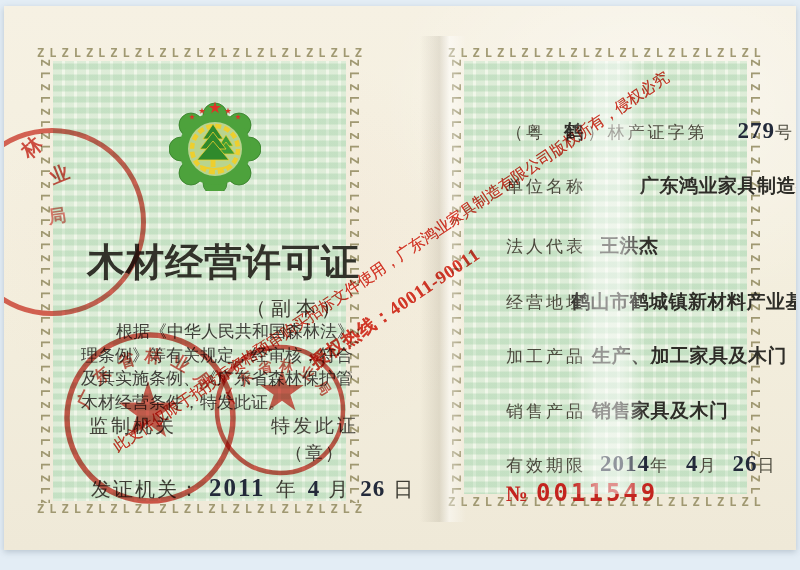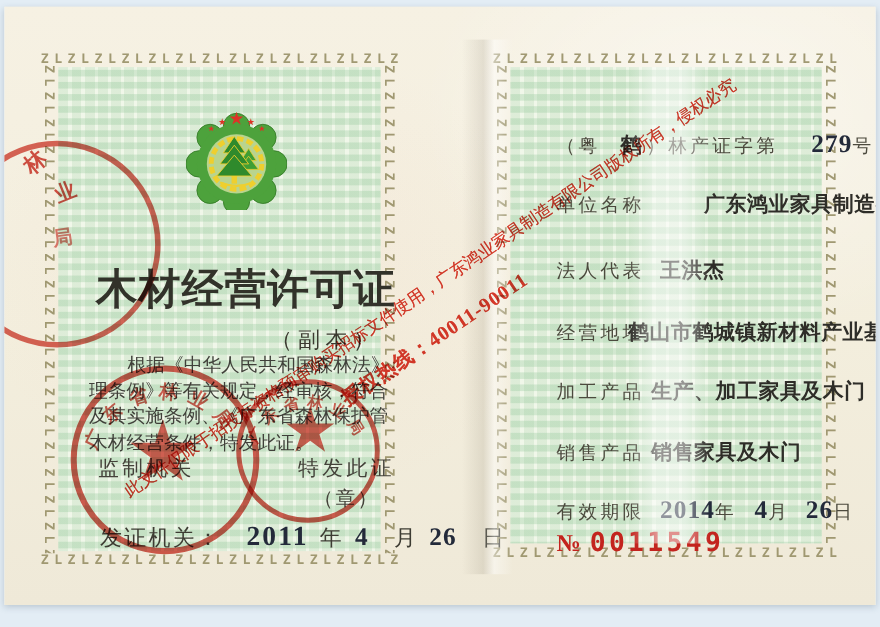--- a/index.html
+++ b/index.html
@@ -43,21 +43,21 @@
   .orgs{position:absolute;left:0;top:352px;width:100%;font:400 19px "Liberation Serif",serif;
         letter-spacing:3px;color:#44423a;}
   .org-sup{position:absolute;left:36px;top:0;white-space:nowrap;}
   .org-iss{position:absolute;left:218px;top:0;white-space:nowrap;}
   .seal-note{position:absolute;left:232px;top:380px;font:400 18px "Liberation Serif",serif;
         letter-spacing:2px;color:#44423a;}
   .date-row{position:absolute;left:38px;top:413px;white-space:nowrap;
         font:400 20px "Liberation Serif",serif;color:#3d3c33;letter-spacing:2px;}
   .num{font:700 25px "Liberation Serif",serif;color:#232a3a;letter-spacing:2px;}
   .num-sm{font:700 23px "Liberation Serif",serif;color:#232a3a;letter-spacing:1px;}
-  .sp8{margin-left:23px;text-align:center;} .sp10{margin-left:10px;}
+  .sp8{margin-left:8px;text-align:center;} .sp10{margin-left:10px;}
   
   .row{position:absolute;left:42px;white-space:nowrap;}
   .flabel{font:400 17px "Liberation Serif",serif;letter-spacing:3px;color:#4c4a3e;}
   .fvalue{font:700 19px "Liberation Sans",sans-serif;letter-spacing:.5px;color:#2e2d28;}
   .r1{top:57px;} .r2{top:112px;} .r3{top:172px;} .r4{top:228px;} .r5{top:282px;}
   .r6{top:337px;} .r7{top:390px;} .r8{top:418px;}
   .serial-big{font:700 23px "Liberation Serif",serif;color:#232a3a;letter-spacing:1px;}
   .no-sym{font:700 22px "Liberation Serif",serif;color:#c3241e;}
   .no-digits{font:700 24px "DejaVu Sans Mono",monospace;color:#c3241e;letter-spacing:3px;margin-left:8px;}
   .v112{margin-left:54px;} .v125{margin-left:14px;} .v97{margin-left:-15px;}

